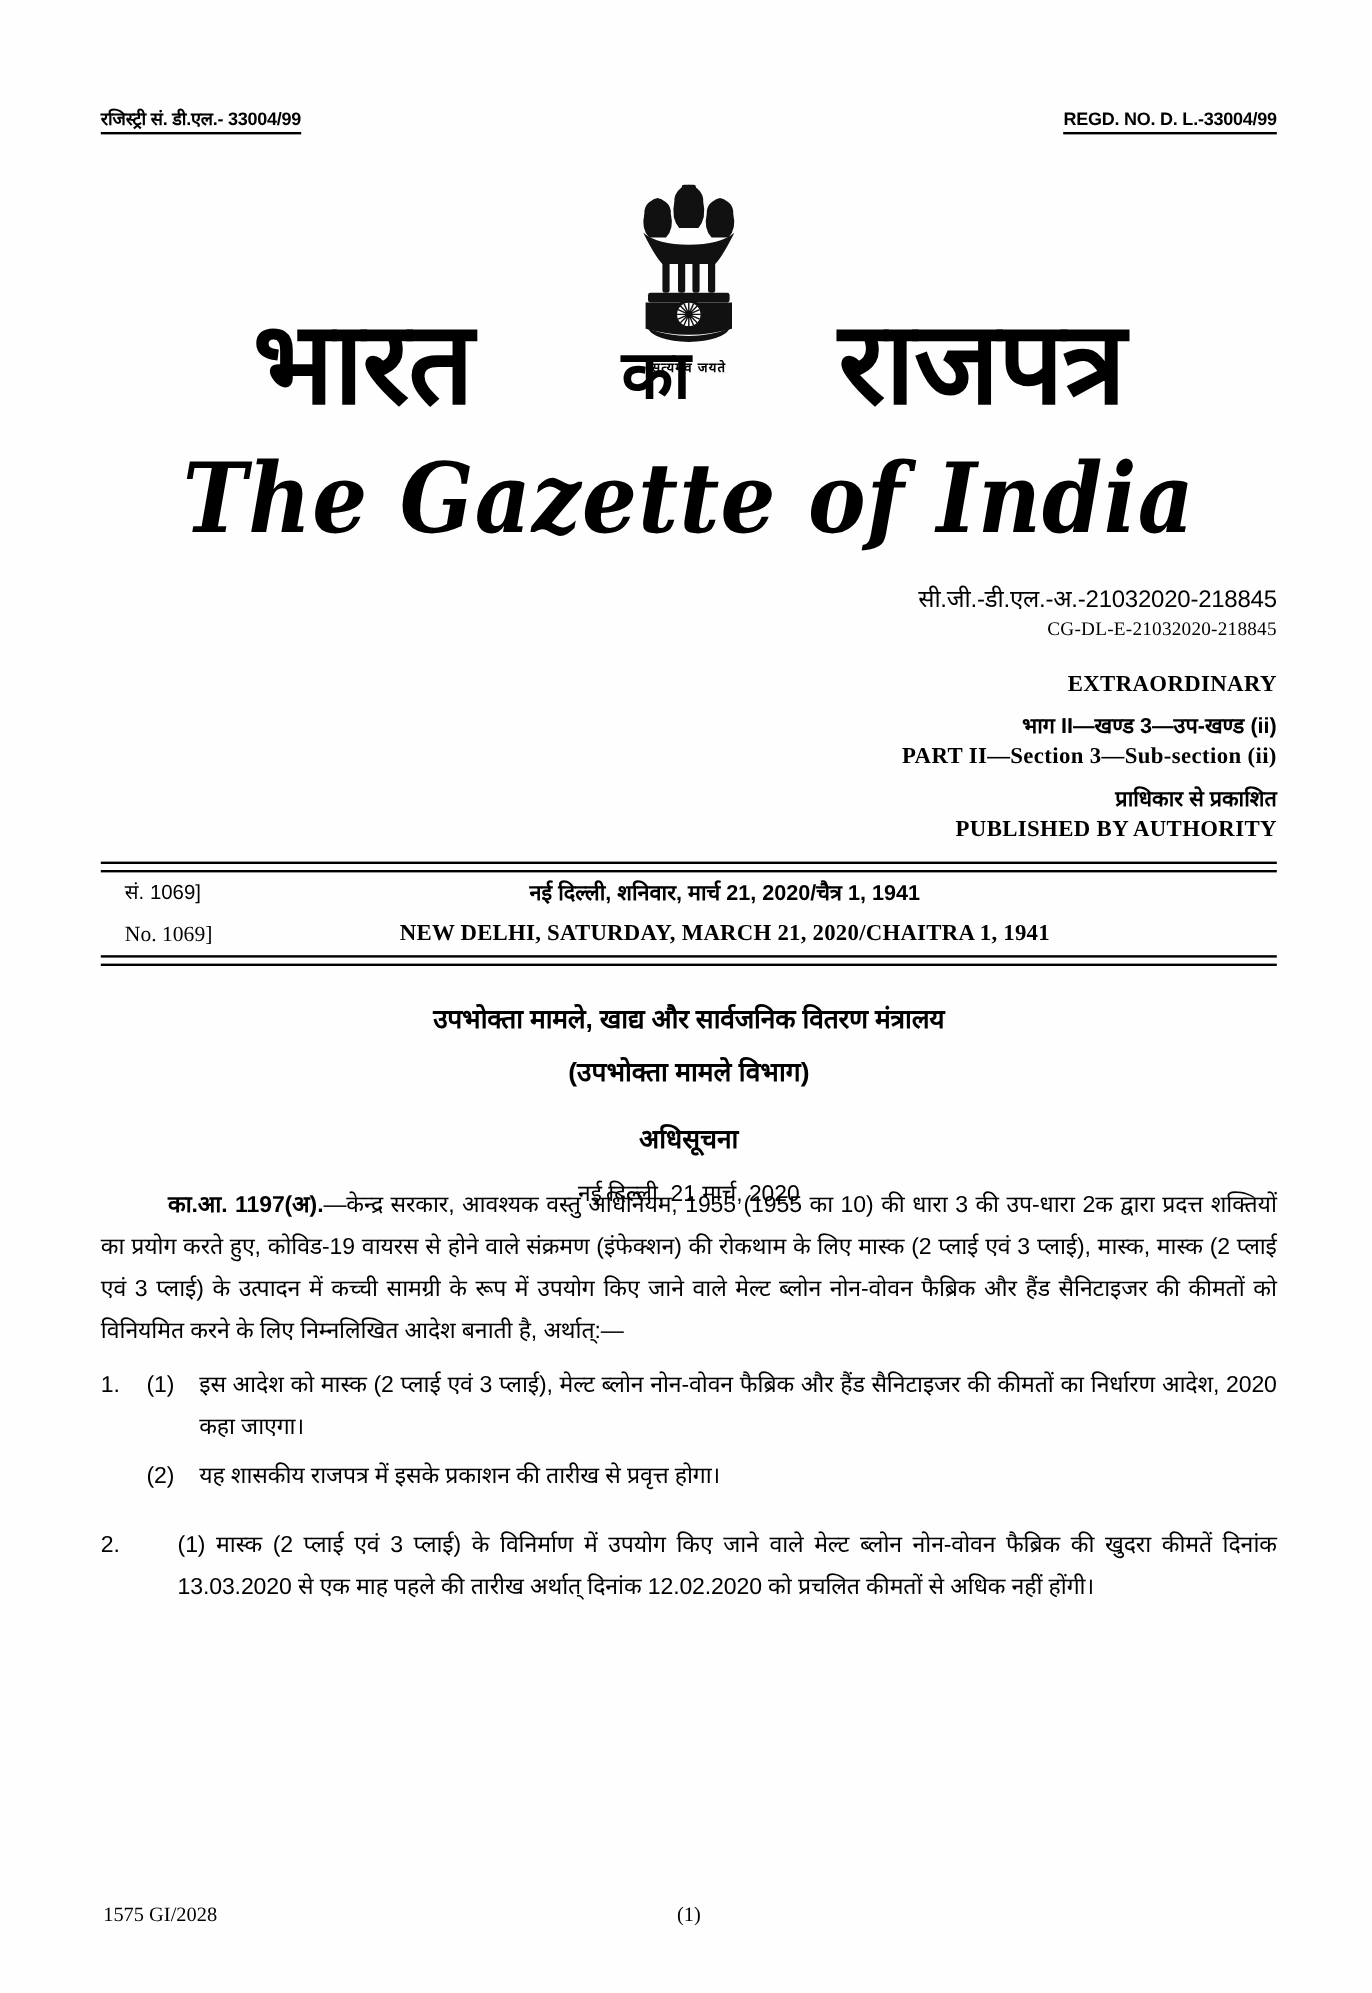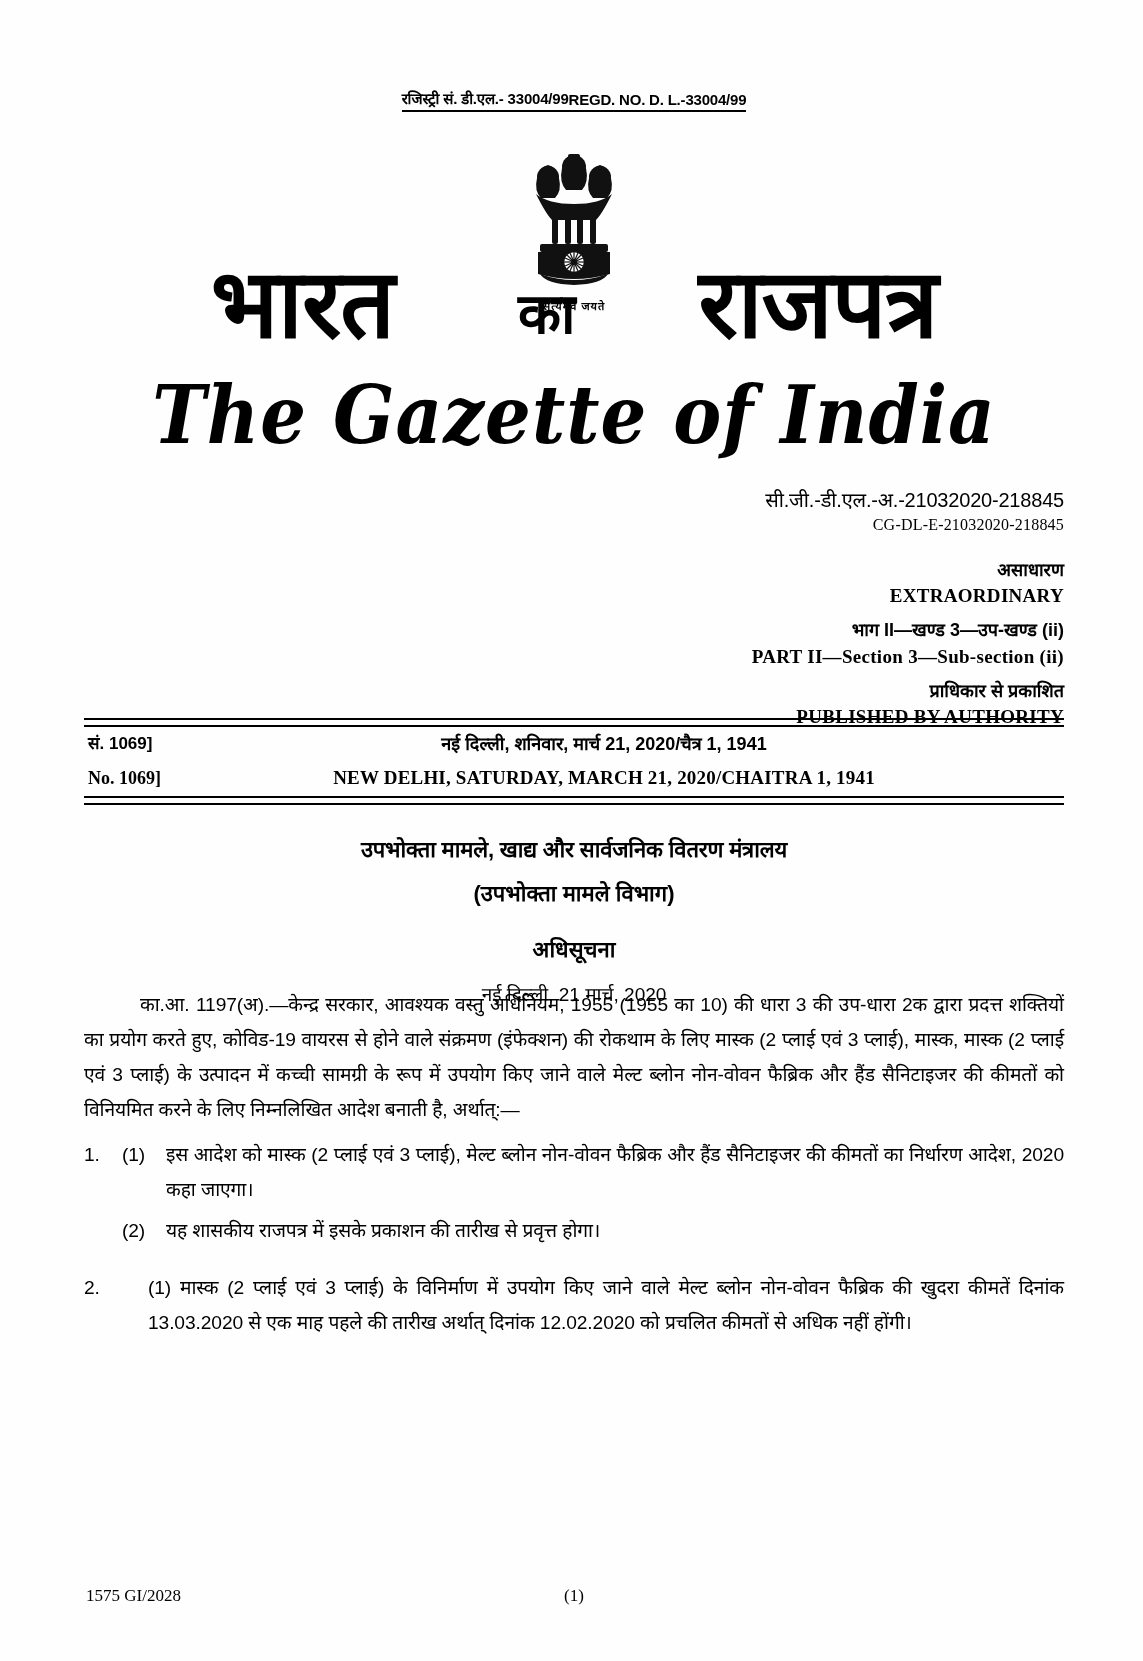--- a/index.html
+++ b/index.html
@@ -29,21 +29,21 @@
     height: 1661px;
   }
 
   
   .regd-row {
     position: absolute;
     top: 88px;
     left: 0;
     width: 980px;
     display: flex;
-    justify-content: center;
+    justify-content: space-between;
     align-items: flex-end;
   }
   .regd-item {
     font-family: "Liberation Sans", "DejaVu Sans", sans-serif;
     font-size: 15.5px;
     font-weight: 700;
     letter-spacing: -0.2px;
     border-bottom: 2px solid #000;
     padding-bottom: 2px;
     white-space: nowrap;
@@ -175,23 +175,23 @@
     top: 727px;
     width: 980px;
   }
   .date-row {
     position: relative;
     height: 34px;
     line-height: 34px;
   }
   .date-no {
     position: absolute;
-    left: 4px;
-    top: 0;
-    font-weight: 700;
+    left: 20px;
+    top: 0;
+    font-weight: 400;
   }
   .date-no-hi {
     font-family: "Liberation Sans", "DejaVu Sans", sans-serif;
     font-size: 17px;
   }
   .date-no-en {
     font-family: "Liberation Serif", "DejaVu Serif", serif;
     font-size: 18px;
   }
   .date-main {
@@ -255,21 +255,21 @@
     line-height: 1.82;
     text-align: justify;
     letter-spacing: -0.1px;
   }
   .para {
     margin: 0 0 10px 0;
     text-align: justify;
     text-justify: inter-word;
   }
   .para-open { text-indent: 56px; }
-  .so-num { font-weight: 400; }
+  .so-num { font-weight: 700; }
   .clause {
     position: relative;
     margin: 0 0 6px 0;
     display: flex;
     align-items: flex-start;
   }
   .clause-num {
     flex: 0 0 38px;
     font-weight: 400;
   }
@@ -383,21 +383,20 @@
         <span class="ht-part ht-bharat">भारत</span><span class="ht-part ht-ka">का</span><span class="ht-part ht-rajpatra">राजपत्र</span>
       </div>
 
       <div class="english-title">The Gazette of India</div>
     </div>
 
     <div class="idblock">
       <div class="id-hi">सी.जी.-डी.एल.-अ.-21032020-218845</div>
       <div class="id-en">CG-DL-E-21032020-218845</div>
       <div class="gap-lg"></div>
-      <div class="hd-hi">असाधारण</div>
       <div class="hd-en">EXTRAORDINARY</div>
       <div class="gap-sm"></div>
       <div class="hd-hi">भाग II—खण्ड 3—उप-खण्ड (ii)</div>
       <div class="hd-en">PART II—Section 3—Sub-section (ii)</div>
       <div class="gap-sm"></div>
       <div class="hd-hi">प्राधिकार से प्रकाशित</div>
       <div class="hd-en">PUBLISHED BY AUTHORITY</div>
     </div>
 
     <div class="rule-double rule-top"></div>

